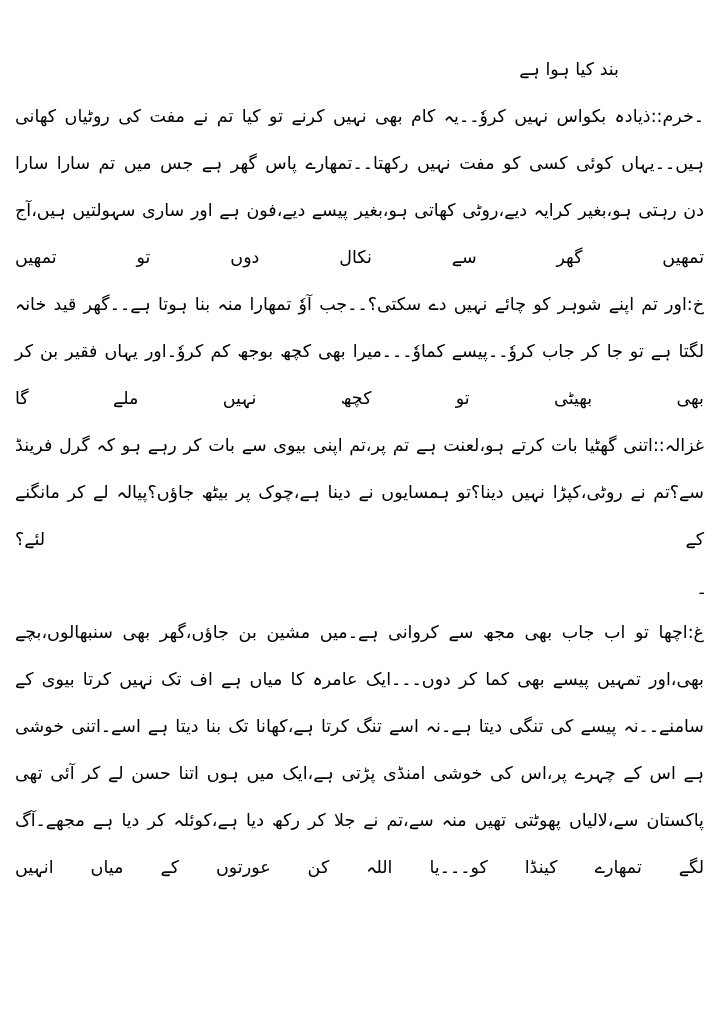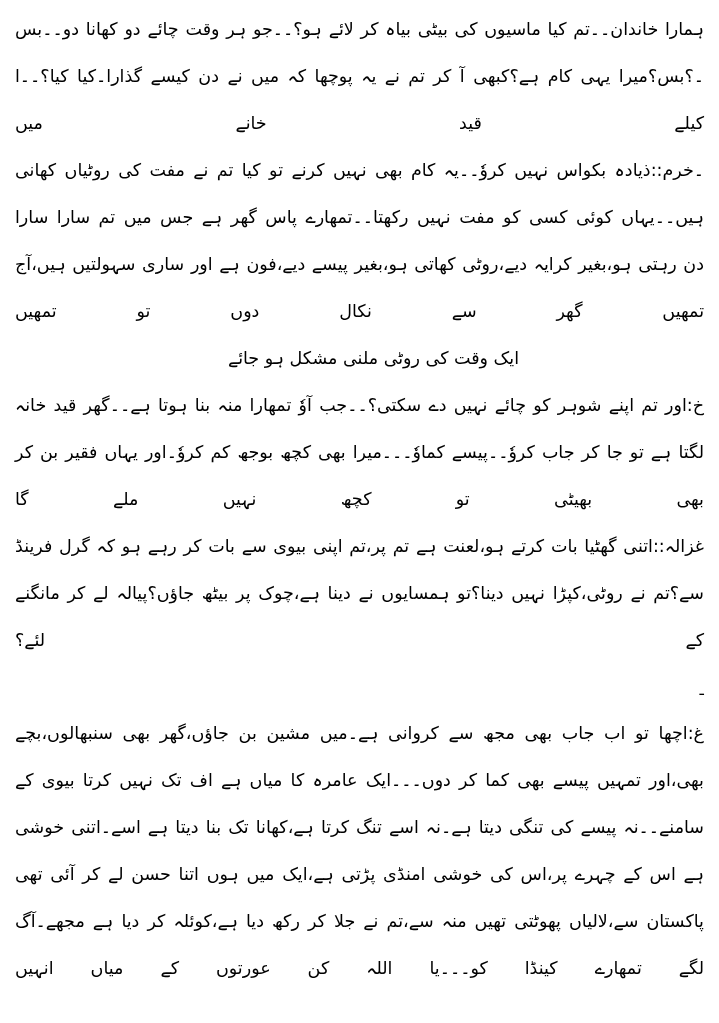--- a/index.html
+++ b/index.html
@@ -46,26 +46,25 @@
     margin: 10px 0 4px 0;
     line-height: 32px;
     text-align: right;
     font-size: 15px;
   }
 </style>
 </head>
 <body>
 
 <div class="page">
-  <p class="para">ہمارا خاندان۔۔تم کیا ماسیوں کی بیٹی بیاہ کر لائے ہو؟۔۔جو ہر وقت چائے دو کھانا دو۔۔بس ۔؟بس؟میرا یہی کام ہے؟کبھی آ کر تم نے یہ پوچھا کہ میں نے دن کیسے گذارا۔کیا کیا؟۔۔ا کیلے قید خانے میں</p>
 
+  <p class="tail tail-p1">بند کیا ہوا ہے</p>
 
   <p class="para">۔خرم::ذیادہ بکواس نہیں کروٗ۔۔یہ کام بھی نہیں کرنے تو کیا تم نے مفت کی روٹیاں کھانی ہیں۔۔یہاں کوئی کسی کو مفت نہیں رکھتا۔۔تمھارے پاس گھر ہے جس میں تم سارا سارا دن رہتی ہو،بغیر کرایہ دیے،روٹی کھاتی ہو،بغیر پیسے دیے،فون ہے اور ساری سہولتیں ہیں،آج تمھیں گھر سے نکال دوں تو تمھیں</p>
 
-  <p class="tail tail-p2">ایک وقت کی روٹی ملنی مشکل ہو جائے</p>
 
   <p class="para">خ:اور تم اپنے شوہر کو چائے نہیں دے سکتی؟۔۔جب آوٗ تمھارا منہ بنا ہوتا ہے۔۔گھر قید خانہ لگتا ہے تو جا کر جاب کروٗ۔۔پیسے کماوٗ۔۔۔میرا بھی کچھ بوجھ کم کروٗ۔اور یہاں فقیر بن کر بھی بھیٹی تو کچھ نہیں ملے گا</p>
 
   <p class="para">غزالہ::اتنی گھٹیا بات کرتے ہو،لعنت ہے تم پر،تم اپنی بیوی سے بات کر رہے ہو کہ گرل فرینڈ سے؟تم نے روٹی،کپڑا نہیں دینا؟تو ہمسایوں نے دینا ہے،چوک پر بیٹھ جاؤں؟پیالہ لے کر مانگنے کے لئے؟</p>
 
   <p class="dash-line">ـ</p>
 
   <p class="para">غ:اچھا تو اب جاب بھی مجھ سے کروانی ہے۔میں مشین بن جاؤں،گھر بھی سنبھالوں،بچے بھی،اور تمہیں پیسے بھی کما کر دوں۔۔۔ایک عامرہ کا میاں ہے اف تک نہیں کرتا بیوی کے سامنے۔۔نہ پیسے کی تنگی دیتا ہے۔نہ اسے تنگ کرتا ہے،کھانا تک بنا دیتا ہے اسے۔اتنی خوشی ہے اس کے چہرے پر،اس کی خوشی امنڈی پڑتی ہے،ایک میں ہوں اتنا حسن لے کر آئی تھی پاکستان سے،لالیاں پھوٹتی تھیں منہ سے،تم نے جلا کر رکھ دیا ہے،کوئلہ کر دیا ہے مجھے۔آگ لگے تمھارے کینڈا کو۔۔۔یا اللہ کن عورتوں کے میاں انہیں</p>
 
 </div>

